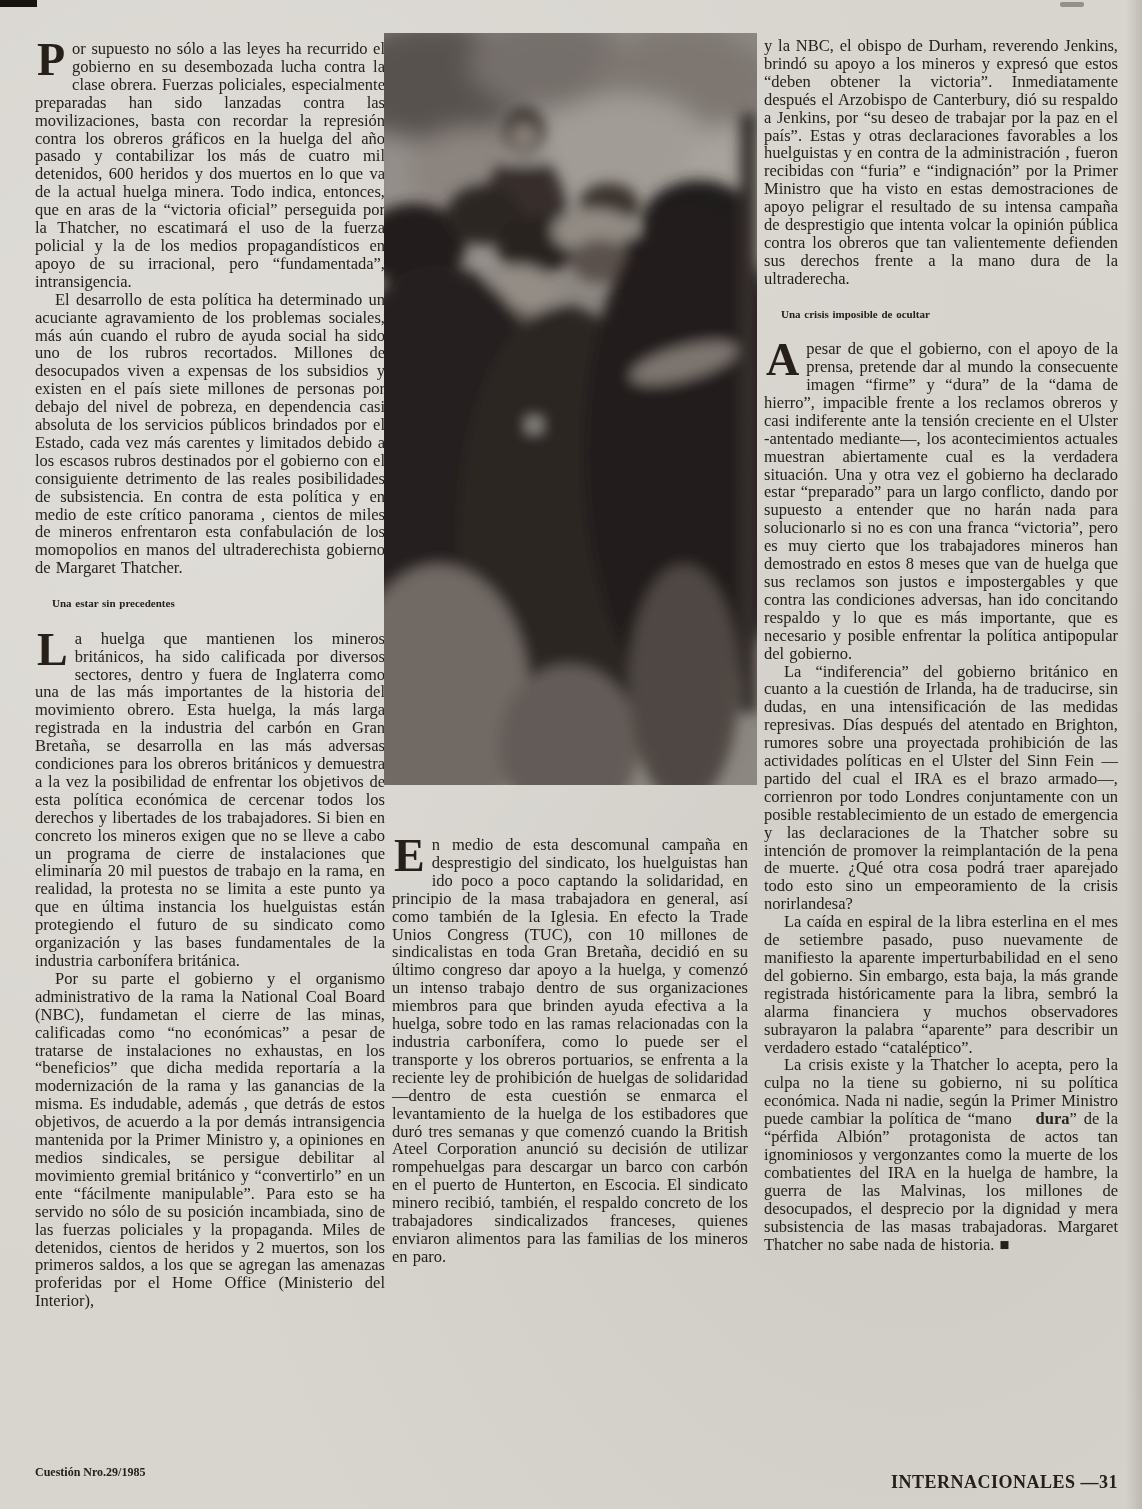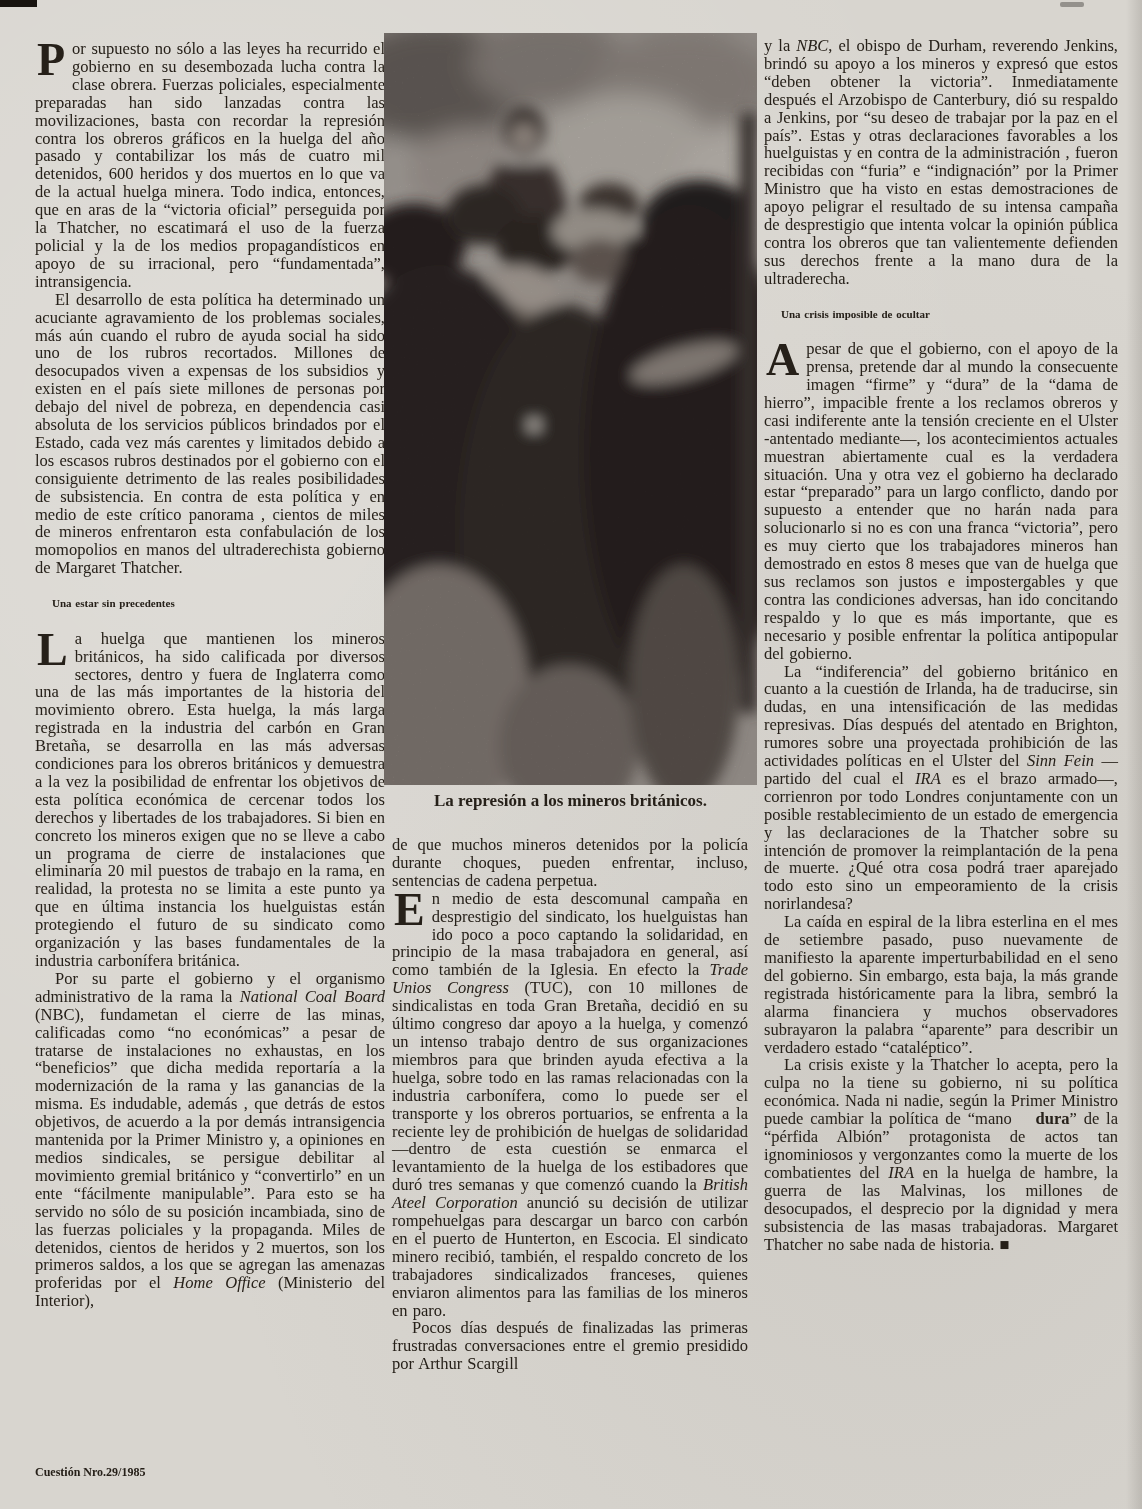--- a/index.html
+++ b/index.html
@@ -19,21 +19,21 @@
   .col-left  {left:35px; top:40px; width:350px;}
   .col-middle{left:392px;top:836px;width:356px;}
   .col-right {left:764px;top:37px; width:354px;}
   .para{margin:0;}
   .para.indent{text-indent:20px;}
   .heading{margin:17px;font-size:11px;line-height:18.5px;font-weight:bold;}
   .dropcap{
     float:left;font-weight:bold;font-size:46px;line-height:34px;
     padding:3px 7px 0 2px;
   }
-  .it{font-style:italic;}
+  .it{}
   .bd{font-weight:bold;margin-left:17px;}
   .photo{position:absolute;left:384px;top:33px;width:373px;height:752px;margin:0;padding:0;}
   .photo svg{display:block;}
   .caption{
     position:absolute;left:384px;top:791px;width:373px;
     text-align:center;font-weight:bold;font-size:17px;
   }
   .footer-left{position:absolute;left:35px;top:1465px;font-weight:bold;font-size:12px;}
   .footer-right{position:absolute;left:764px;top:1472px;width:354px;text-align:right;
     font-weight:bold;font-size:18px;letter-spacing:.5px;}
@@ -105,32 +105,30 @@
         <ellipse cx="55" cy="662" rx="90" ry="130" fill="#877e78"></ellipse>
         <ellipse cx="185" cy="712" rx="70" ry="80" fill="#776e69"></ellipse>
         <ellipse cx="300" cy="652" rx="55" ry="120" fill="#5e5651"></ellipse>
         <circle cx="150" cy="392" r="7" fill="#cdc7c0"></circle>
         <rect x="356" y="80" width="17" height="600" fill="#3f3834"></rect>
       </g>
       <rect width="373" height="752" filter="url(#grain)" opacity="0.16"></rect>
     </svg>
   </figure>
 
-  <figcaption class="caption">La represión a los mineros británicos.</figcaption>
 
   <div class="col col-middle">
-      <p class="para"><span>de que muchos mineros detenidos por la policía durante choques, pueden enfrentar, incluso, sentencias de cadena perpetua.</span></p>
       <p class="para"><span class="dropcap">E</span><span>n medio de esta descomunal campaña en desprestigio del sindicato, los huelguistas han ido poco a poco captando la solidaridad, en principio de la masa trabajadora en general, así como también de la Iglesia. En efecto la </span><span class="it">Trade Unios Congress</span><span> (TUC), con 10 millones de sindicalistas en toda Gran Bretaña, decidió en su último congreso dar apoyo a la huelga, y comenzó un intenso trabajo dentro de sus organizaciones miembros para que brinden ayuda efectiva a la huelga, sobre todo en las ramas relacionadas con la industria carbonífera, como lo puede ser el transporte y los obreros portuarios, se enfrenta a la reciente ley de prohibición de huelgas de solidaridad —dentro de esta cuestión se enmarca el levantamiento de la huelga de los estibadores que duró tres semanas y que comenzó cuando la </span><span class="it">British Ateel Corporation</span><span> anunció su decisión de utilizar rompehuelgas para descargar un barco con carbón en el puerto de Hunterton, en Escocia. El sindicato minero recibió, también, el respaldo concreto de los trabajadores sindicalizados franceses, quienes enviaron alimentos para las familias de los mineros en paro.</span></p>
-      <p class="para indent"><span>Pocos días después de finalizadas las primeras frustradas conversaciones entre el gremio presidido por Arthur Scargill</span></p>
     </div>
 
   <div class="col col-right">
       <p class="para"><span>y la </span><span class="it">NBC</span><span>, el obispo de Durham, reverendo Jenkins, brindó su apoyo a los mineros y expresó que estos “deben obtener la victoria”. Inmediatamente después el Arzobispo de Canterbury, dió su respaldo a Jenkins, por “su deseo de trabajar por la paz en el país”. Estas y otras declaraciones favorables a los huelguistas y en contra de la administración , fueron recibidas con “furia” e “indignación” por la Primer Ministro que ha visto en estas demostraciones de apoyo peligrar el resultado de su intensa campaña de desprestigio que intenta volcar la opinión pública contra los obreros que tan valientemente defienden sus derechos frente a la mano dura de la ultraderecha.</span></p>
       <h3 class="heading">Una crisis imposible de ocultar</h3>
       <p class="para"><span class="dropcap">A</span><span>pesar de que el gobierno, con el apoyo de la prensa, pretende dar al mundo la consecuente imagen “firme” y “dura” de la “dama de hierro”, impacible frente a los reclamos obreros y casi indiferente ante la tensión creciente en el Ulster -antentado mediante—, los acontecimientos actuales muestran abiertamente cual es la verdadera situación. Una y otra vez el gobierno ha declarado estar “preparado” para un largo conflicto, dando por supuesto a entender que no harán nada para solucionarlo si no es con una franca “victoria”, pero es muy cierto que los trabajadores mineros han demostrado en estos 8 meses que van de huelga que sus reclamos son justos e impostergables y que contra las condiciones adversas, han ido concitando respaldo y lo que es más importante, que es necesario y posible enfrentar la política antipopular del gobierno.</span></p>
       <p class="para indent"><span>La “indiferencia” del gobierno británico en cuanto a la cuestión de Irlanda, ha de traducirse, sin dudas, en una intensificación de las medidas represivas. Días después del atentado en Brighton, rumores sobre una proyectada prohibición de las actividades políticas en el Ulster del </span><span class="it">Sinn Fein</span><span> —partido del cual el </span><span class="it">IRA</span><span> es el brazo armado—, corrienron por todo Londres conjuntamente con un posible restablecimiento de un estado de emergencia y las declaraciones de la Thatcher sobre su intención de promover la reimplantación de la pena de muerte. ¿Qué otra cosa podrá traer aparejado todo esto sino un empeoramiento de la crisis norirlandesa?</span></p>
       <p class="para indent"><span>La caída en espiral de la libra esterlina en el mes de setiembre pasado, puso nuevamente de manifiesto la aparente imperturbabilidad en el seno del gobierno. Sin embargo, esta baja, la más grande registrada históricamente para la libra, sembró la alarma financiera y muchos observadores subrayaron la palabra “aparente” para describir un verdadero estado “cataléptico”.</span></p>
       <p class="para indent"><span>La crisis existe y la Thatcher lo acepta, pero la culpa no la tiene su gobierno, ni su política económica. Nada ni nadie, según la Primer Ministro puede cambiar la política de “mano </span><span class="bd">dura</span><span>” de la “pérfida Albión” protagonista de actos tan ignominiosos y vergonzantes como la muerte de los combatientes del </span><span class="it">IRA</span><span> en la huelga de hambre, la guerra de las Malvinas, los millones de desocupados, el desprecio por la dignidad y mera subsistencia de las masas trabajadoras. Margaret Thatcher no sabe nada de historia. ■</span></p>
     </div>
 
   <div class="footer-left">Cuestión Nro.29/1985</div>
+  <div class="footer-right">INTERNACIONALES —31</div>
 
 </div>
 
 </body></html>

